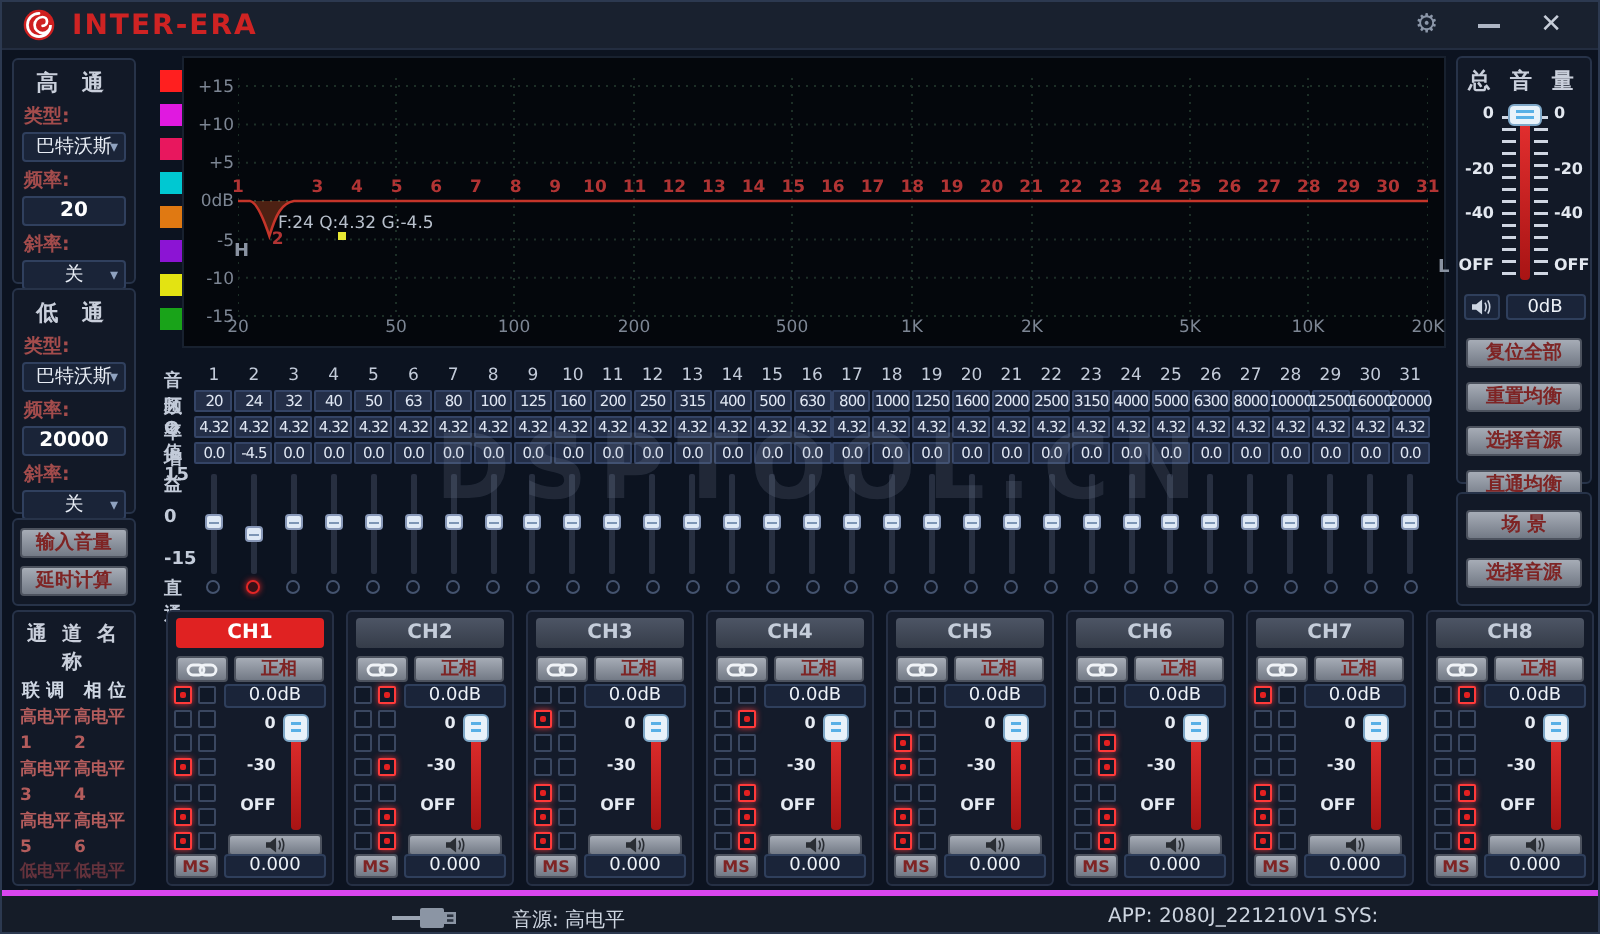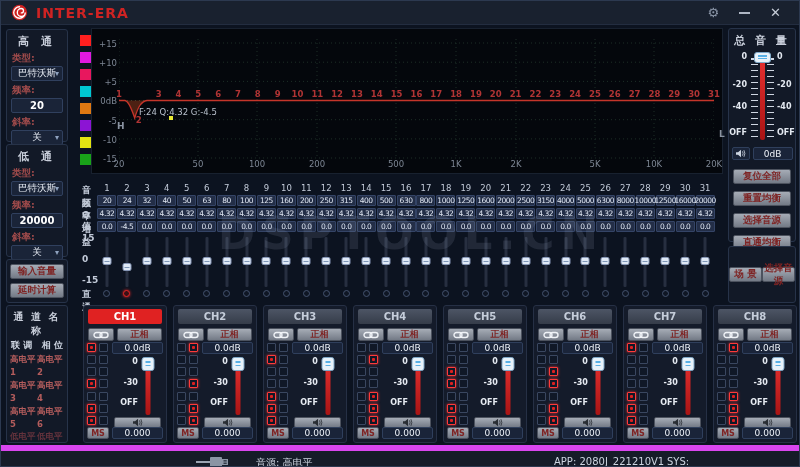--- a/index.html
+++ b/index.html
@@ -100,23 +100,23 @@
   .mhandle{position:absolute;left:25px;top:2px;width:17px;height:11px;background:#e8f2fa;border:1px solid #7fa8c8;border-radius:3px;}
   .mhandle::after{content:"";position:absolute;inset:2px 3px;background:repeating-linear-gradient(to bottom,#58b0e6 0 1.5px,transparent 1.5px 3px);}
   .tickcol{position:absolute;top:8px;width:7px;height:80px;background:repeating-linear-gradient(to bottom,#cfd6e2 0 1.5px,transparent 1.5px 6px);}
   .tickcol.l{left:22px;} .tickcol.r{left:38px;}
   .mlab{position:absolute;font-size:8px;font-weight:bold;color:#e3e8f0;}
   .volrow{display:flex;align-items:center;justify-content:center;gap:3px;margin-top:3px;}
   .mute-dark{width:18px;height:13px;background:#1a2439;border:1px solid #2f3f5c;border-radius:2px;display:flex;align-items:center;justify-content:center;padding:0;}
   .db-box{width:40px;height:13px;font-size:9px;}
   .mbtns{display:flex;flex-direction:column;align-items:center;gap:7px;margin-top:9px;}
   .mbtns .gbtn,#scene-panel .gbtn{width:58px;height:15px;}
-  #scene-panel{left:727px;top:245px;width:68px;height:57px;display:flex;flex-direction:row;align-items:center;justify-content:space-evenly;}
+  #scene-panel{left:727px;top:245px;width:68px;height:57px;display:flex;flex-direction:column;align-items:center;justify-content:space-evenly;}
   
-  #statusbar{position:absolute;left:0;top:444px;width:100%;height:23px;background:#151c28;border-top:6px solid #d946ef;}
+  #statusbar{position:absolute;left:0;top:444px;width:100%;height:23px;background:#151c28;border-top:3px solid #d946ef;}
   #statusbar span{position:absolute;top:5px;font-size:10px;color:#cdd5e0;}
   #usb-icon{position:absolute;left:195px;top:6px;}
   
   #watermark{position:absolute;left:170px;top:206px;width:480px;text-align:center;font-size:45px;font-weight:bold;
              letter-spacing:6px;color:rgba(145,158,182,0.16);z-index:30;pointer-events:none;}
 </style>
 </head>
 <body>
 
 <div id="app">

